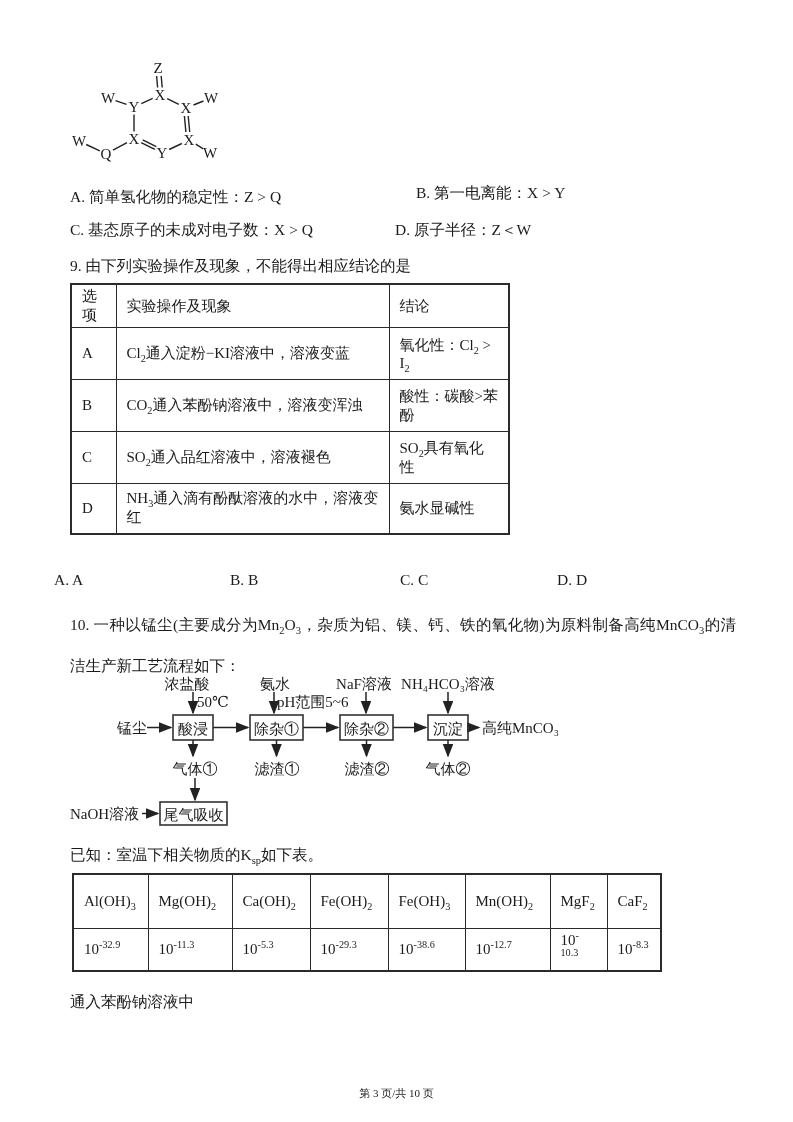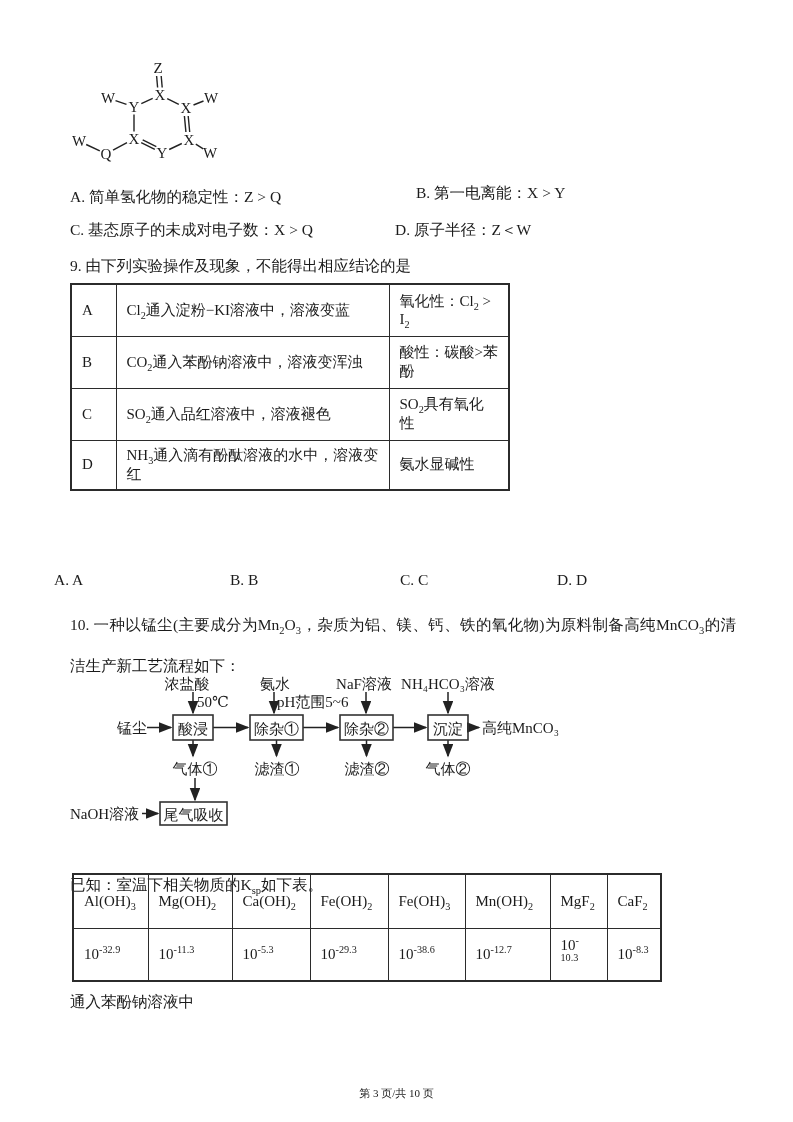--- a/index.html
+++ b/index.html
@@ -78,20 +78,25 @@
 
   <div class="abs txt" style="left:70px;top:257px;">9. 由下列实验操作及现象，不能得出相应结论的是</div>
 
   <table class="dtable abs" style="left:70px;top:283px;width:438px;">
     <colgroup>
         <col style="width:45px">
         <col style="width:273px">
         <col style="width:120px">
       </colgroup>
     <tbody>
+        <tr style="height:39px">
+      <td>选项</td>
+      <td>实验操作及现象</td>
+      <td>结论</td>
+    </tr>
     <tr style="height:52px">
       <td>A</td>
       <td>Cl<sub>2</sub>通入淀粉−KI溶液中，溶液变蓝</td>
       <td>氧化性：Cl<sub>2</sub> &gt; I<sub>2</sub></td>
     </tr>
     <tr style="height:52px">
       <td>B</td>
       <td>CO<sub>2</sub>通入苯酚钠溶液中，溶液变浑浊</td>
       <td>酸性：碳酸&gt;苯酚</td>
     </tr>
@@ -165,21 +170,21 @@
       <text x="424" y="55.5" text-anchor="start" dominant-baseline="central">高纯MnCO₃</text>
       <text x="137" y="97" text-anchor="middle" dominant-baseline="central">气体①</text>
       <text x="219" y="97" text-anchor="middle" dominant-baseline="central">滤渣①</text>
       <text x="309" y="97" text-anchor="middle" dominant-baseline="central">滤渣②</text>
       <text x="390" y="97" text-anchor="middle" dominant-baseline="central">气体②</text>
       <text x="12" y="141.5" text-anchor="start" dominant-baseline="central">NaOH溶液</text>
       <text x="135.5" y="142.5" text-anchor="middle" dominant-baseline="central">尾气吸收</text>
     </g>
   </svg>
 
-  <div class="abs txt" style="left:70px;top:876px;">已知：室温下相关物质的K<sub>sp</sub>如下表。</div>
+  <div class="abs txt" style="left:70px;top:846px;">已知：室温下相关物质的K<sub>sp</sub>如下表。</div>
 
   <table class="dtable abs" style="left:72px;top:873px;width:588px;">
     <colgroup>
       <col style="width:75px">
         <col style="width:84px">
         <col style="width:78px">
         <col style="width:78px">
       <col style="width:77px">
         <col style="width:85px">
         <col style="width:57px">
@@ -189,21 +194,21 @@
         <tr style="height:54px">
       <td class="formula">Al(OH)<sub>3</sub></td>
       <td class="formula">Mg(OH)<sub>2</sub></td>
       <td class="formula">Ca(OH)<sub>2</sub></td>
       <td class="formula">Fe(OH)<sub>2</sub></td>
       <td class="formula">Fe(OH)<sub>3</sub></td>
       <td class="formula">Mn(OH)<sub>2</sub></td>
       <td class="formula">MgF<sub>2</sub></td>
       <td class="formula">CaF<sub>2</sub></td>
     </tr>
-    <tr style="height:53px">
+    <tr style="height:43px">
       <td class="formula">10<sup>-32.9</sup></td>
       <td class="formula">10<sup>-11.3</sup></td>
       <td class="formula">10<sup>-5.3</sup></td>
       <td class="formula">10<sup>-29.3</sup></td>
       <td class="formula">10<sup>-38.6</sup></td>
       <td class="formula">10<sup>-12.7</sup></td>
       <td class="formula">10<sup>-10.3</sup></td>
       <td class="formula">10<sup>-8.3</sup></td>
     </tr>
   </tbody>

